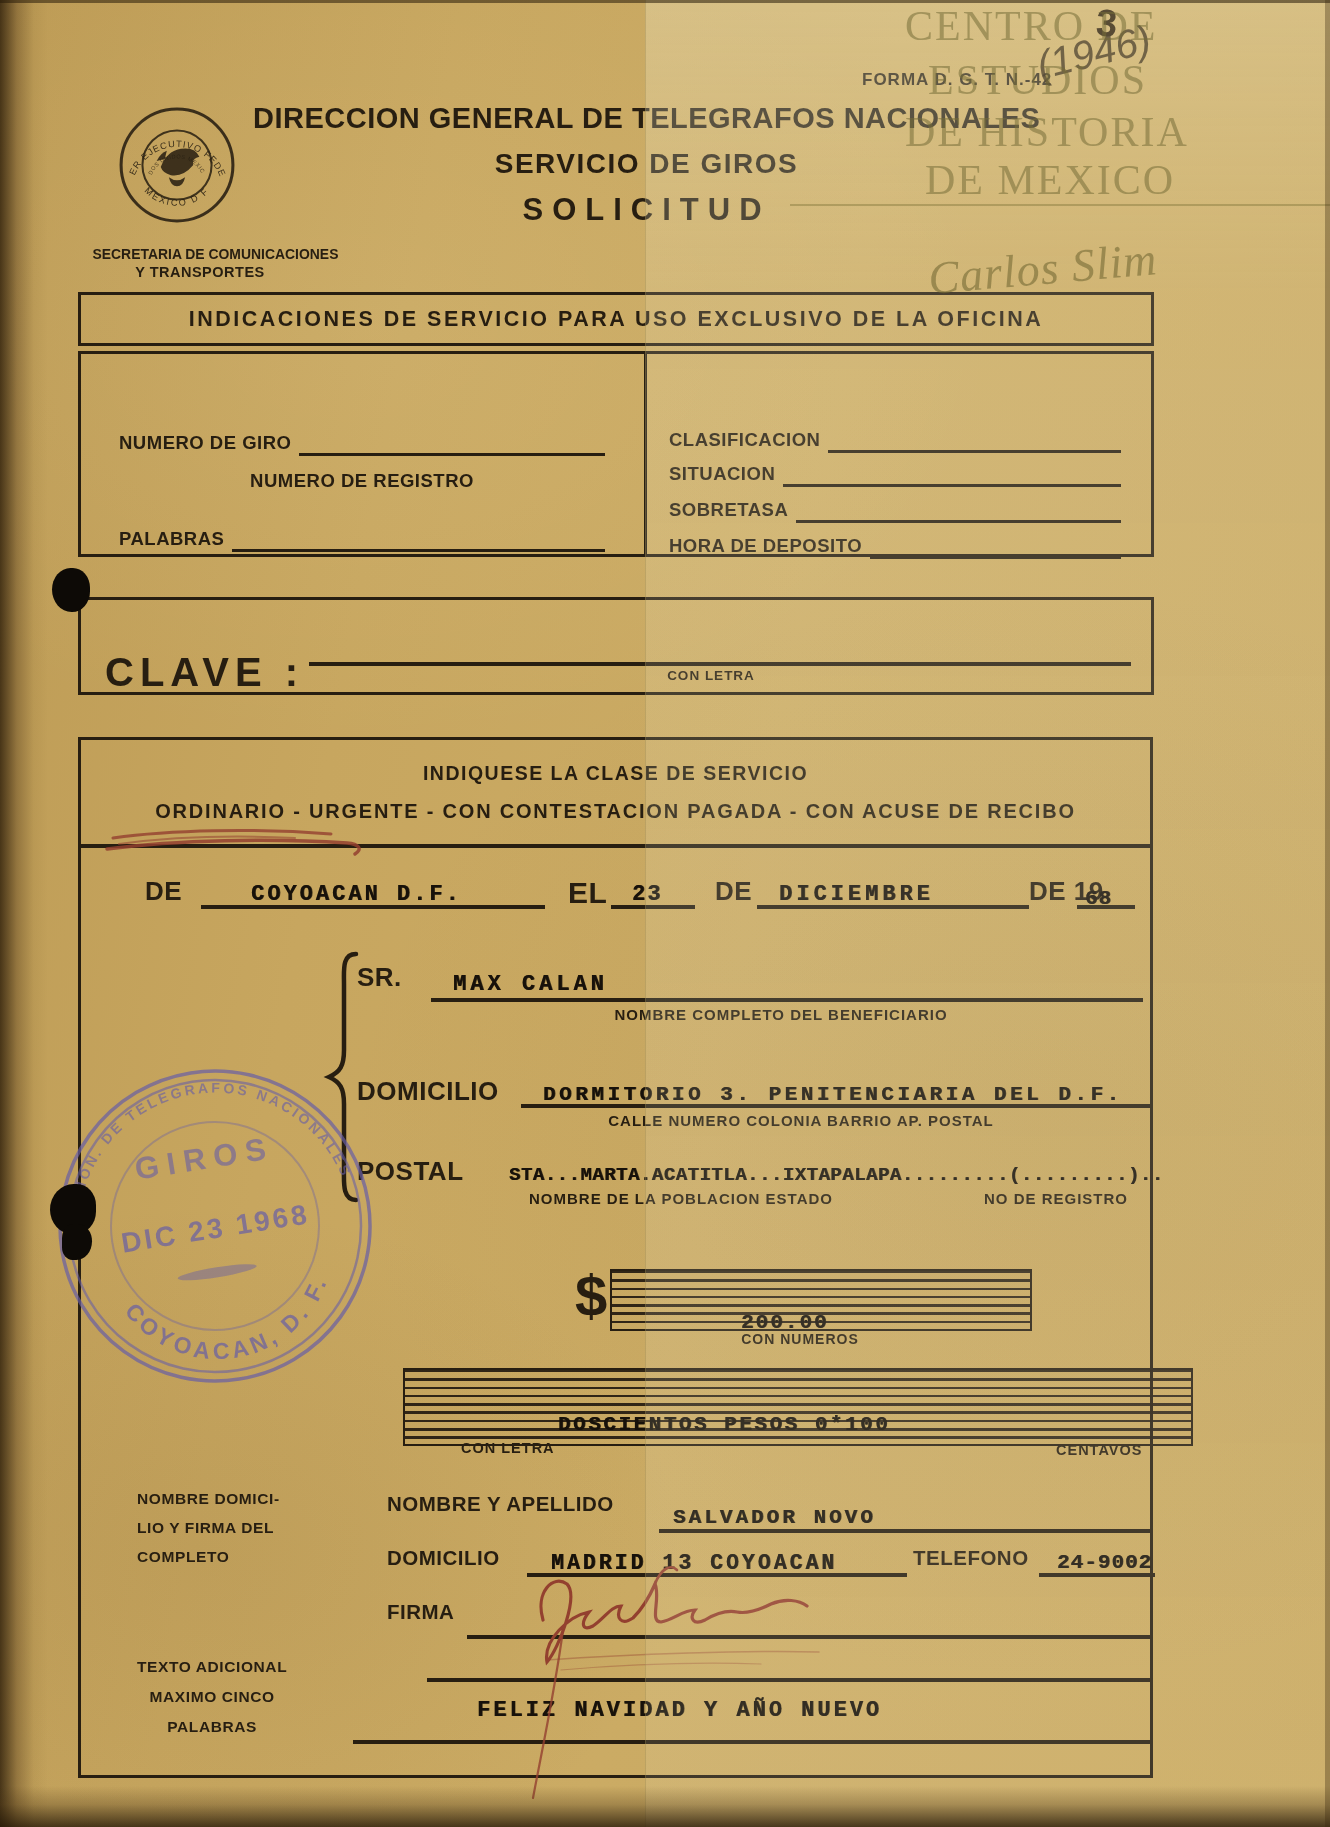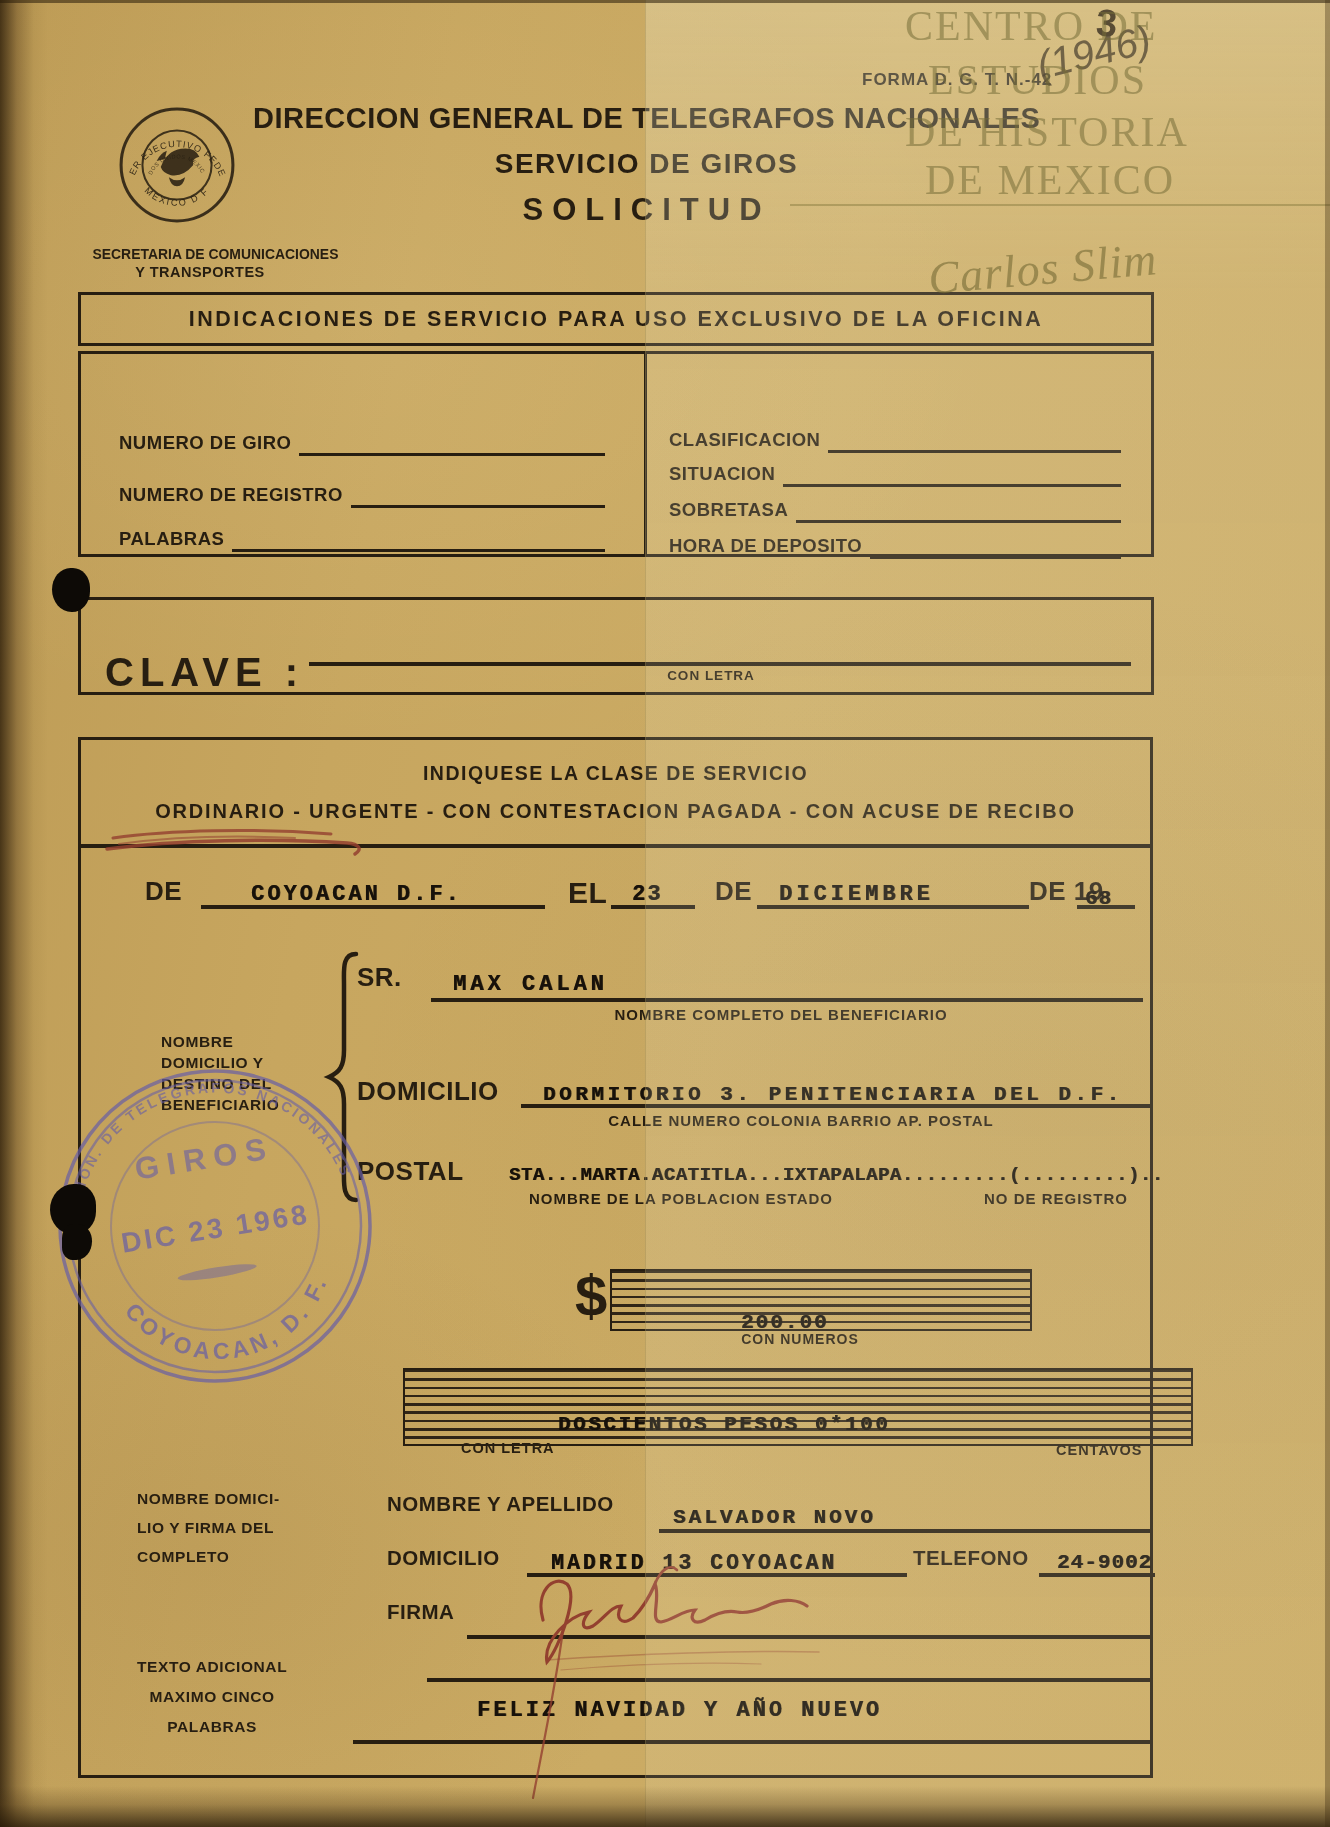--- a/index.html
+++ b/index.html
@@ -100,21 +100,21 @@
   <div class="box" style="left:78px;top:292px;width:1070px;height:48px;">
     <div class="lab hintc" style="left:0;top:0;width:100%;line-height:48px;font-size:21.5px;letter-spacing:2.5px;">INDICACIONES DE SERVICIO PARA USO EXCLUSIVO DE LA OFICINA</div>
   </div>
 
   <div class="box" style="left:78px;top:351px;width:1070px;height:200px;">
     <div class="abs" style="left:563px;top:0;bottom:0;width:3px;background:var(--ink);"></div>
     <div class="frow" style="left:38px;top:28px;width:486px;">
       <span class="flab">NUMERO DE GIRO</span>
         <span class="fline"></span>
     </div>
-    <div class="frow" style="left:38px;top:80px;width:486px;">
+    <div class="frow" style="left:38px;top:68px;width:486px;flex-direction:column;">
       <span class="flab">NUMERO DE REGISTRO</span>
         <span class="fline"></span>
     </div>
     <div class="frow" style="left:38px;top:124px;width:486px;">
       <span class="flab">PALABRAS</span>
         <span class="fline"></span>
     </div>
     <div class="frow" style="left:588px;top:25px;width:452px;">
       <span class="flab">CLASIFICACION</span>
         <span class="fline"></span>
@@ -160,26 +160,20 @@
     <div class="lab" style="left:487px;top:136px;font-size:30px;">EL</div>
     <div class="rule" style="left:530px;top:165px;width:84px;height:3.5px;"></div>
     <div class="typed" style="left:551px;top:142px;font-size:22px;letter-spacing:2px;">23</div>
     <div class="lab" style="left:634px;top:136px;font-size:26px;">DE</div>
     <div class="rule" style="left:676px;top:165px;width:272px;height:3.5px;"></div>
     <div class="typed" style="left:698px;top:142px;font-size:22px;letter-spacing:4px;">DICIEMBRE</div>
     <div class="lab" style="left:948px;top:136px;font-size:26px;">DE 19</div>
     <div class="rule" style="left:996px;top:165px;width:58px;height:3.5px;"></div>
     <div class="typed" style="left:1004px;top:147px;font-size:21px;letter-spacing:1px;">68</div>
 
-    <div class="sidelab" style="left:80px;top:291px;line-height:21px;">
-      <div>NOMBRE</div>
-      <div>DOMICILIO Y</div>
-      <div>DESTINO DEL</div>
-      <div>BENEFICIARIO</div>
-    </div>
     <svg class="abs" style="left:244px;top:210px;z-index:10;" width="36" height="254" viewBox="0 0 36 254">
       <path d="M31,4 C17,4 19,20 19,34 L19,100 C19,116 15,122 4,127 C15,132 19,138 19,154 L19,218 C19,232 17,250 31,250" stroke="var(--ink)" stroke-width="4.5" fill="none" stroke-linecap="round"></path>
     </svg>
 
     <div class="lab" style="left:276px;top:222px;font-size:26px;">SR.</div>
     <div class="rule" style="left:350px;top:258px;width:712px;height:3.5px;"></div>
     <div class="typed" style="left:372px;top:232px;font-size:22px;letter-spacing:4px;">MAX CALAN</div>
     <div class="lab hintc" style="left:480px;top:266px;width:440px;font-size:15px;letter-spacing:1px;">NOMBRE COMPLETO DEL BENEFICIARIO</div>
 
     <div class="lab" style="left:276px;top:336px;font-size:26px;">DOMICILIO</div>

